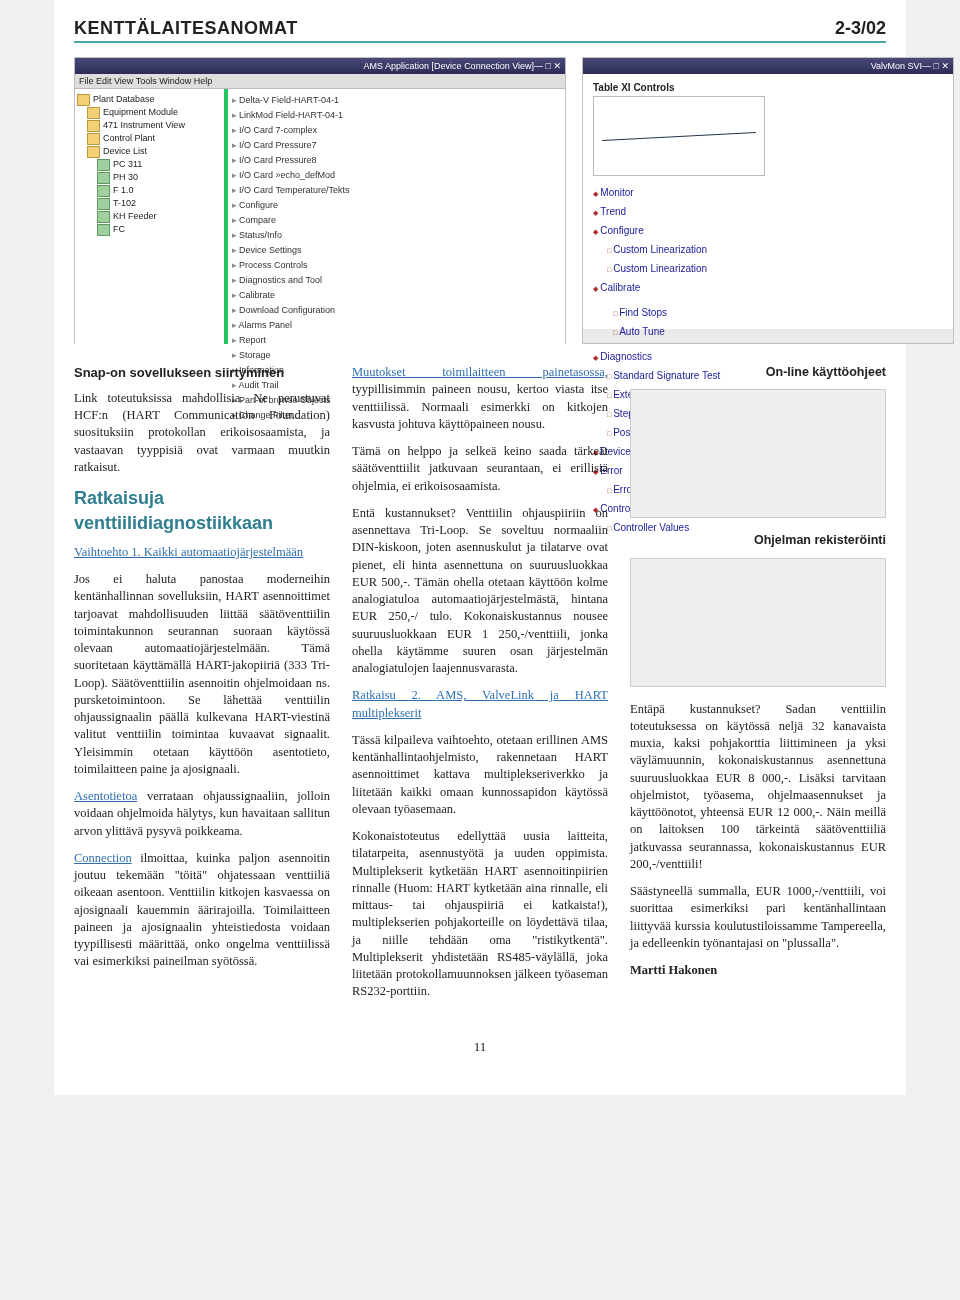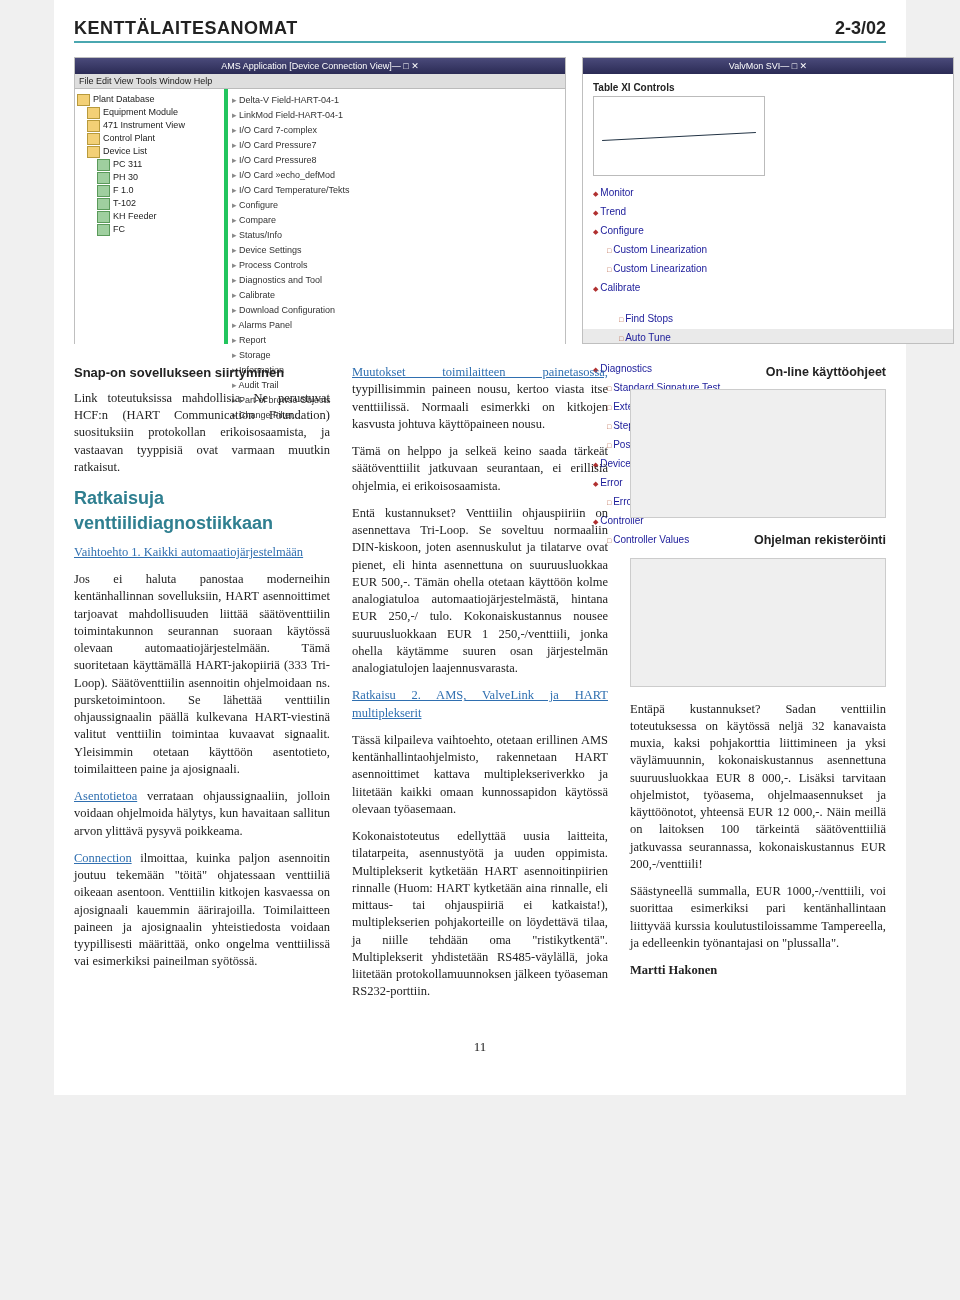--- a/index.html
+++ b/index.html
@@ -47,21 +47,21 @@
     flex: 0 0 auto;
   }
   .shot-left  { width: 490px; height: 285px; }
   .shot-right { width: 370px; height: 285px; }
   .shot .titlebar {
     height: 16px;
     background: linear-gradient(#4a4a7a,#2b2b55);
     color: #fff;
     font: 9px/16px Arial, sans-serif;
     padding: 0 4px;
-    display:flex; justify-content:center;
+    display:flex; justify-content:flex-end;
   }
   .shot .menubar {
     height: 14px;
     background:#dedede;
     font: 9px/14px Arial,sans-serif;
     padding: 0 4px;
     border-bottom:1px solid #bbb;
   }
   .shot .body { display:flex; height: calc(100% - 30px); background:#fff; }
   .tree {
@@ -194,21 +194,21 @@
             <li>Trend</li>
             <li>Configure</li>
           </ul>
           <ul class="menu sub" style="list-style:none;margin:0;">
             <li>Custom Linearization</li>
             <li>Custom Linearization</li>
           </ul>
           <ul class="menu" style="list-style:none;padding:0;margin:0;">
             <li>Calibrate</li>
           </ul>
-          <ul class="menu sub" style="list-style:none;margin:12px;">
+          <ul class="menu sub" style="list-style:none;margin:6px;">
             <li>Find Stops</li>
             <li>Auto Tune</li>
           </ul>
           <ul class="menu" style="list-style:none;padding:0;margin:0;">
             <li>Diagnostics</li>
           </ul>
           <ul class="menu sub" style="list-style:none;margin:0;">
             <li>Standard Signature Test</li>
             <li>Extended Actuator Signature Test</li>
             <li>Step Response Test</li>

